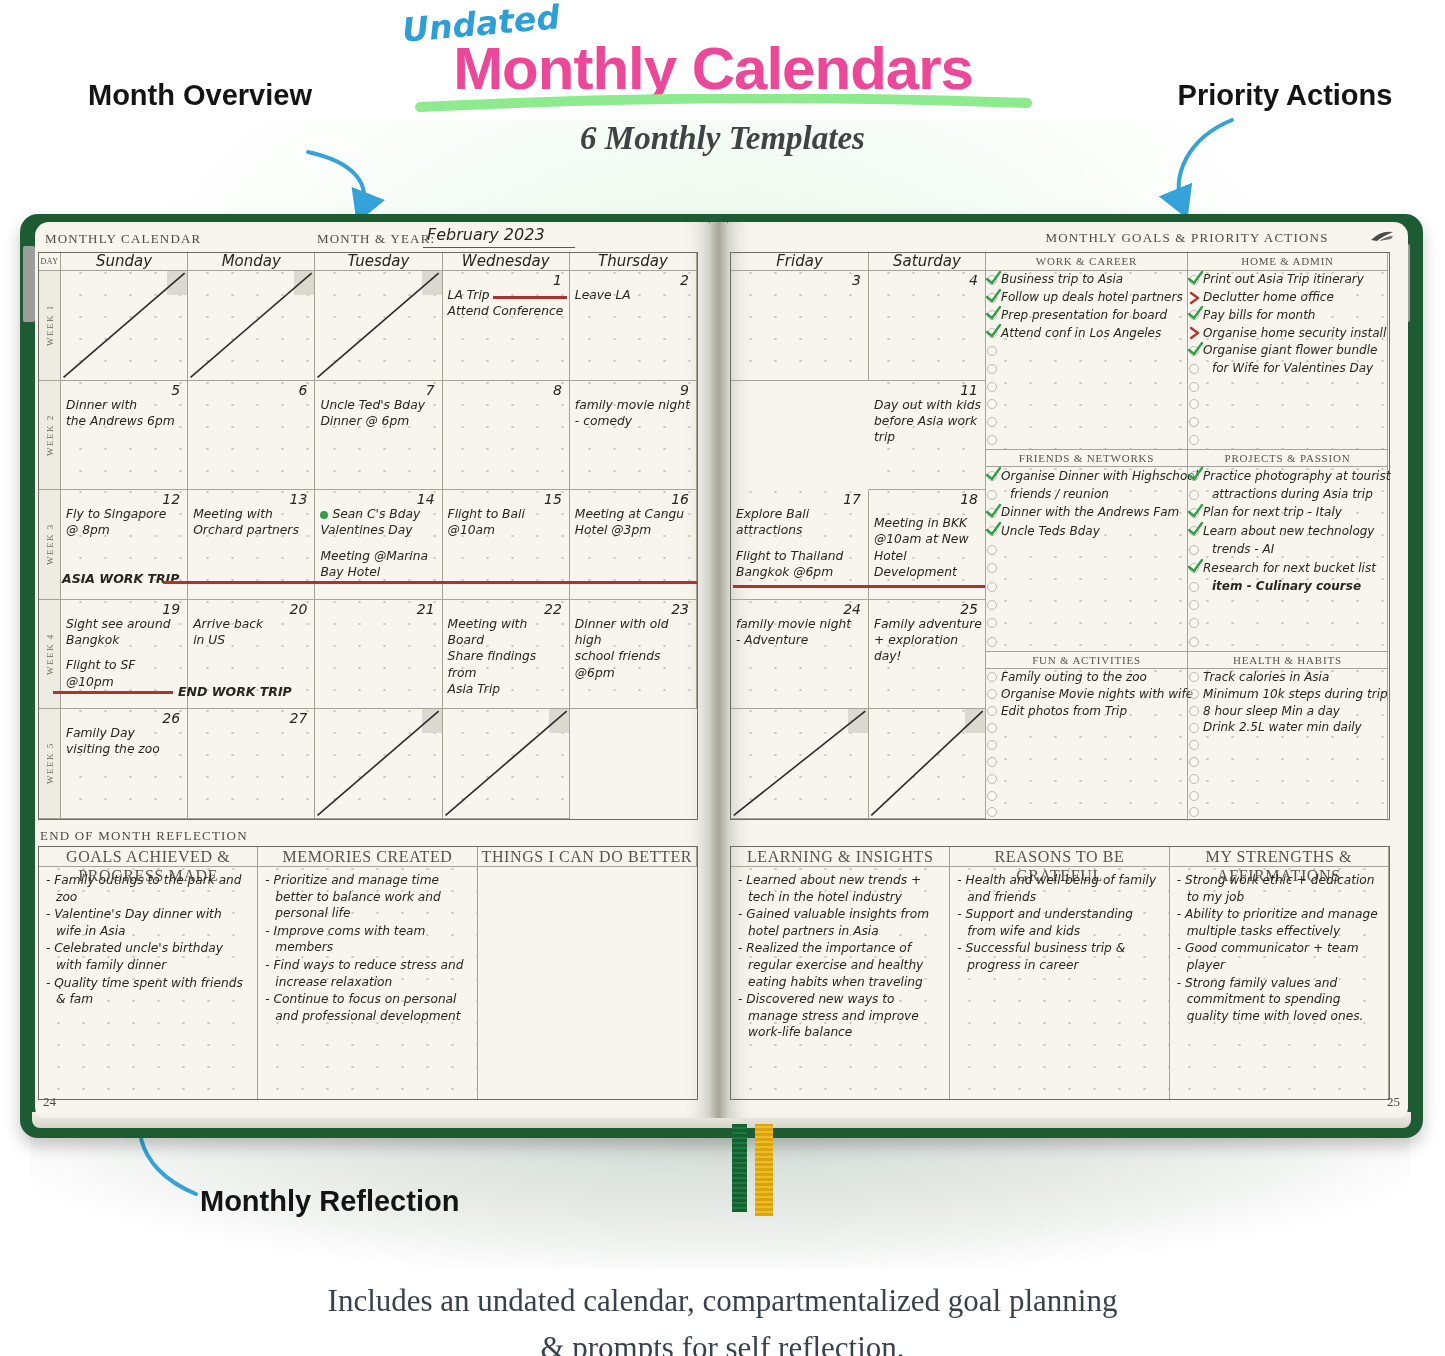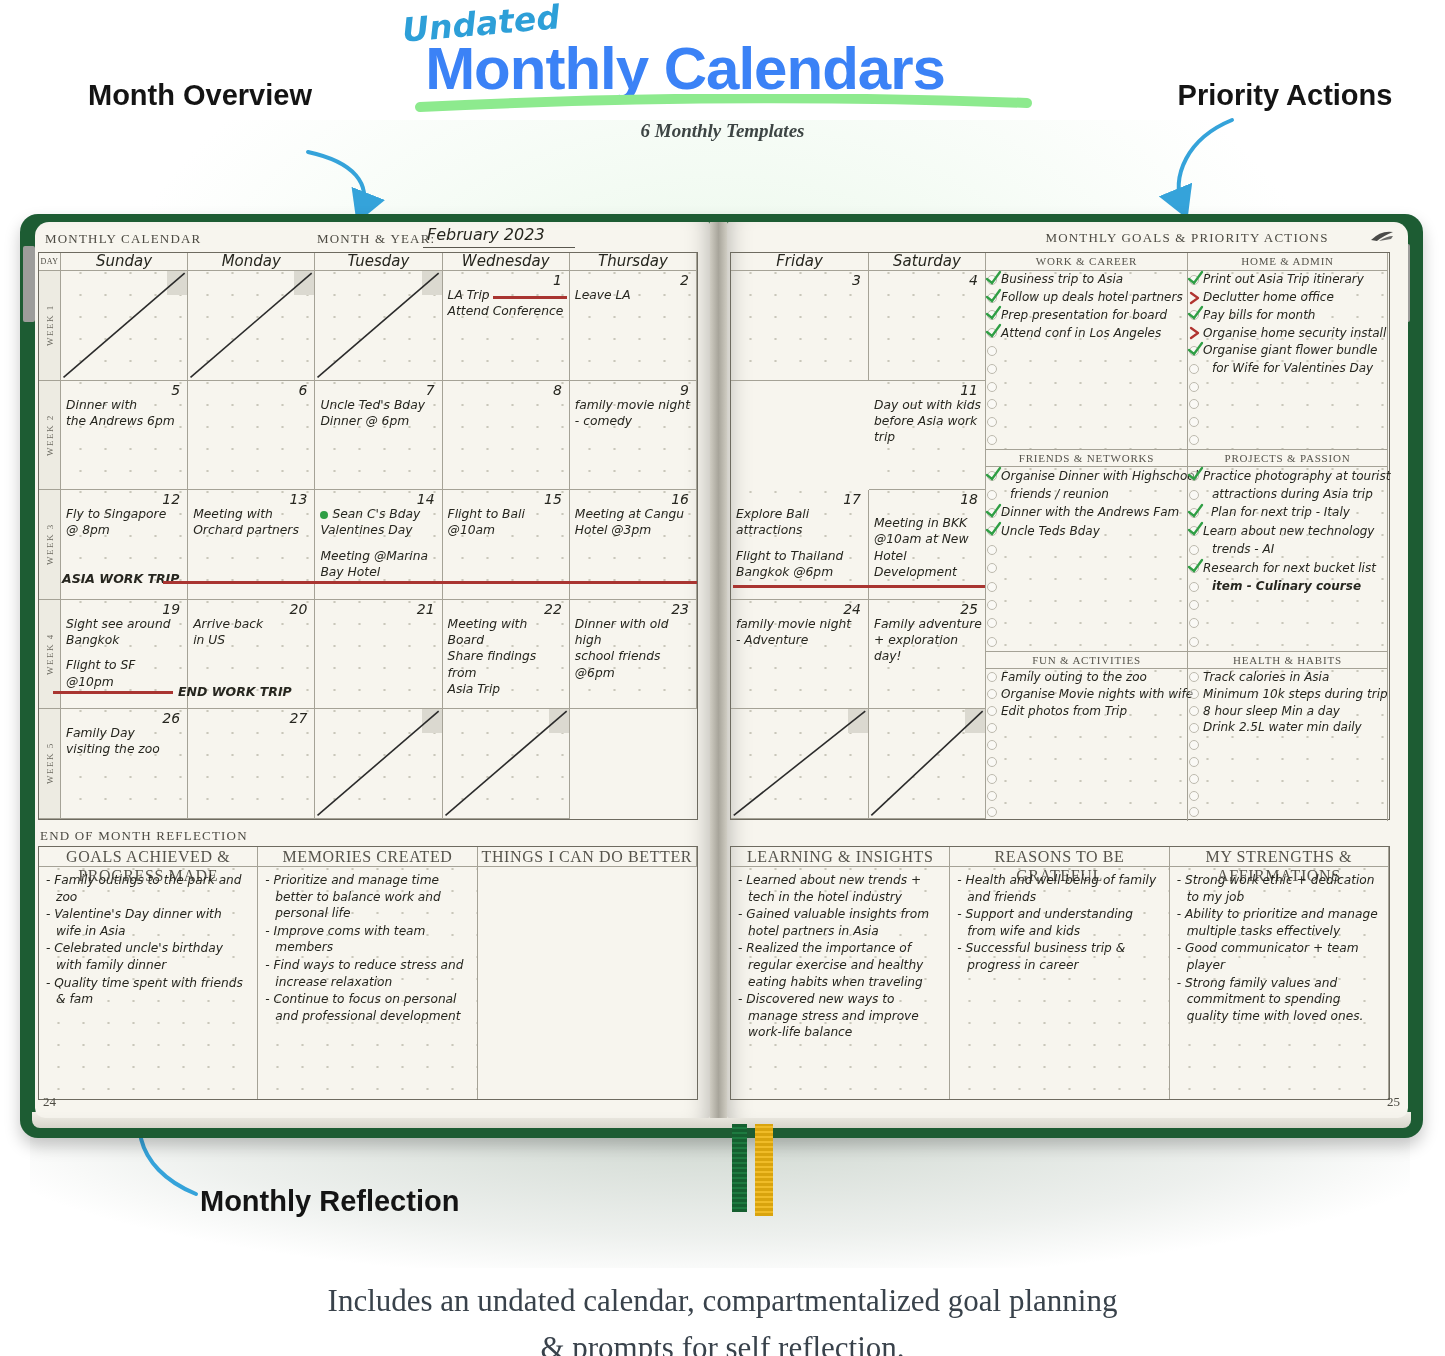--- a/index.html
+++ b/index.html
@@ -14,24 +14,24 @@
   
   #glow{position:absolute;left:120px;top:120px;width:1200px;height:700px;
     background:radial-gradient(ellipse at 50% 40%,rgba(210,240,210,.55),rgba(230,246,230,.25) 55%,transparent 75%);}
   #floor-shadow{position:absolute;left:30px;top:1128px;width:1380px;height:140px;
     background:radial-gradient(ellipse at 50% 0%,rgba(96,124,100,.30),rgba(130,150,132,.14) 55%,transparent 78%);}
 
   
   #undated{position:absolute;left:402px;top:4px;font-size:33px;color:#2d9fd8;
     transform:rotate(-5deg);font-weight:bold;}
   #main-title{position:absolute;left:0;top:34px;width:1370px;text-align:center;
-    font-size:60px;font-weight:bold;color:#3b82f6;letter-spacing:-1px;}
+    font-size:60px;font-weight:bold;color:#ec4899;letter-spacing:-1px;padding-left:28px;}
   #subtitle{position:absolute;left:0;top:120px;width:1445px;text-align:center;
     font-family:"Liberation Serif",serif;font-style:italic;font-weight:bold;
-    font-size:19px;color:#3d4544;}
+    font-size:33px;color:#3d4544;}
   .side-label{position:absolute;font-size:29px;font-weight:bold;color:#141414;
     text-align:center;line-height:1.32;}
   #lbl-overview{left:85px;top:76px;width:230px;}
   #lbl-priority{left:1175px;top:76px;width:220px;}
   #lbl-reflection{left:200px;top:1182px;width:300px;text-align:left;}
   #caption{position:absolute;left:0;top:1278px;width:1445px;text-align:center;
     font-family:"Liberation Serif",serif;font-size:31px;color:#39424b;line-height:1.5;}
 
   
   #book{position:absolute;left:20px;top:210px;width:1405px;height:930px;}
@@ -732,21 +732,21 @@
                 </svg>
               </span>
               <span class="gtext hw">Practice photography at tourist</span>
             </div>
             <div class="gitem" style="height: 18.4px;">
               <span class="gmark">
                 <div class="gcircle"></div>
               </span>
               <span class="gtext hw ind">attractions during Asia trip</span>
             </div>
-            <div class="gitem" style="height: 18.4px; gap: 8px;">
+            <div class="gitem" style="height: 18.4px;">
               <span class="gmark">
                 <div class="gcircle"></div>
                 <svg class="gtick" width="17" height="16">
                   <path d="M2 9 L7 13 L15 2" stroke="#2f9e44" stroke-width="2.3" fill="none" stroke-linecap="round"></path>
                 </svg>
               </span>
               <span class="gtext hw">Plan for next trip - Italy</span>
             </div>
             <div class="gitem" style="height: 18.4px;">
               <span class="gmark">

